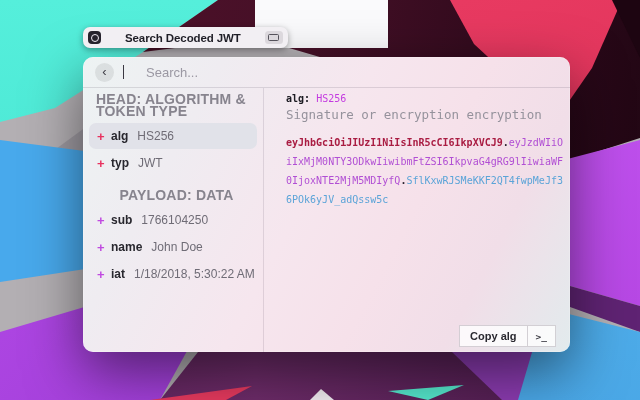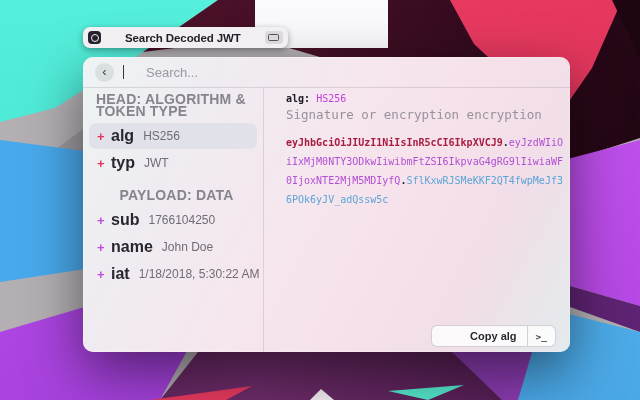--- a/index.html
+++ b/index.html
@@ -52,38 +52,38 @@
 
   
   .listcol{width:181px;flex:0 0 auto;border-right:1px solid rgba(60,50,70,.13);padding:5px 6px 0 6px;box-sizing:border-box;}
   .sec-header{font-size:14px;font-weight:700;color:#87848e;letter-spacing:.2px;margin:0 0 6px 7px;line-height:12px;}
   .sec-header.second{margin-top:13px;text-align:center;}
   .row{height:26px;margin-bottom:1px;display:flex;align-items:center;gap:0;border-radius:7px;padding:0 8px;}
   .row.selected{background:#e1e2e9;}
   .plus{font-size:13px;font-weight:700;width:14px;flex:0 0 auto;}
   .sec-head .plus{color:#e8325f;}
   .sec-payload .plus{color:#c04ae0;}
-  .rkey{font-size:16px;font-weight:700;color:#28272e;margin-right:9px;}
+  .rkey{font-size:12px;font-weight:700;color:#28272e;margin-right:9px;}
   .rval{font-size:12px;color:#6f6c76;white-space:nowrap;}
 
   
   .detail{flex:1;padding:0 0 0 22px;font-family:"DejaVu Sans Mono",monospace;}
   .d-title{font-size:10px;line-height:16px;margin-top:3px;}
   .d-title .k{font-weight:700;color:#1d1c23;}
   .d-title .v{color:#c43be0;}
   .d-sub{font-size:12.5px;line-height:16px;color:#95929c;}
   .token{margin-top:10px;width:281px;font-size:10px;line-height:19px;word-break:break-all;}
   .tk-header{color:#a91c42;font-weight:700;}
   .tk-dot{color:#2c2330;font-weight:700;}
   .tk-payload{color:#b14fd4;}
   .tk-sig{color:#5ba4d8;}
 
   
   .actions{position:absolute;right:14px;bottom:5px;height:20px;display:flex;align-items:stretch;
-           background:rgba(255,255,255,.8);border:1px solid rgba(90,80,95,.25);border-radius:6px;overflow:hidden;padding-left:28px;}
+           background:rgba(255,255,255,.8);border:1px solid rgba(90,80,95,.25);border-radius:0;overflow:hidden;}
   .act-label{display:flex;align-items:center;padding:0 10px;font-size:11px;font-weight:700;color:#2a2930;}
   .act-sep{width:1px;background:rgba(90,80,95,.25);}
   .act-key{display:flex;align-items:center;justify-content:center;padding:0 8px;
            font-family:"DejaVu Sans Mono",monospace;font-size:9.5px;font-weight:700;color:#3c3b43;}
 </style>
 </head>
 <body>
 
 <div class="wallpaper">
   <div class="shape s-graystripe"></div>

